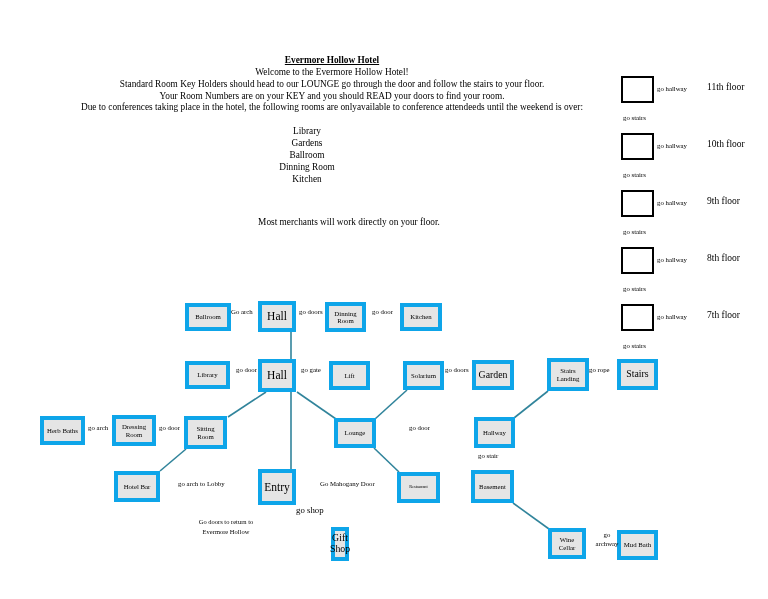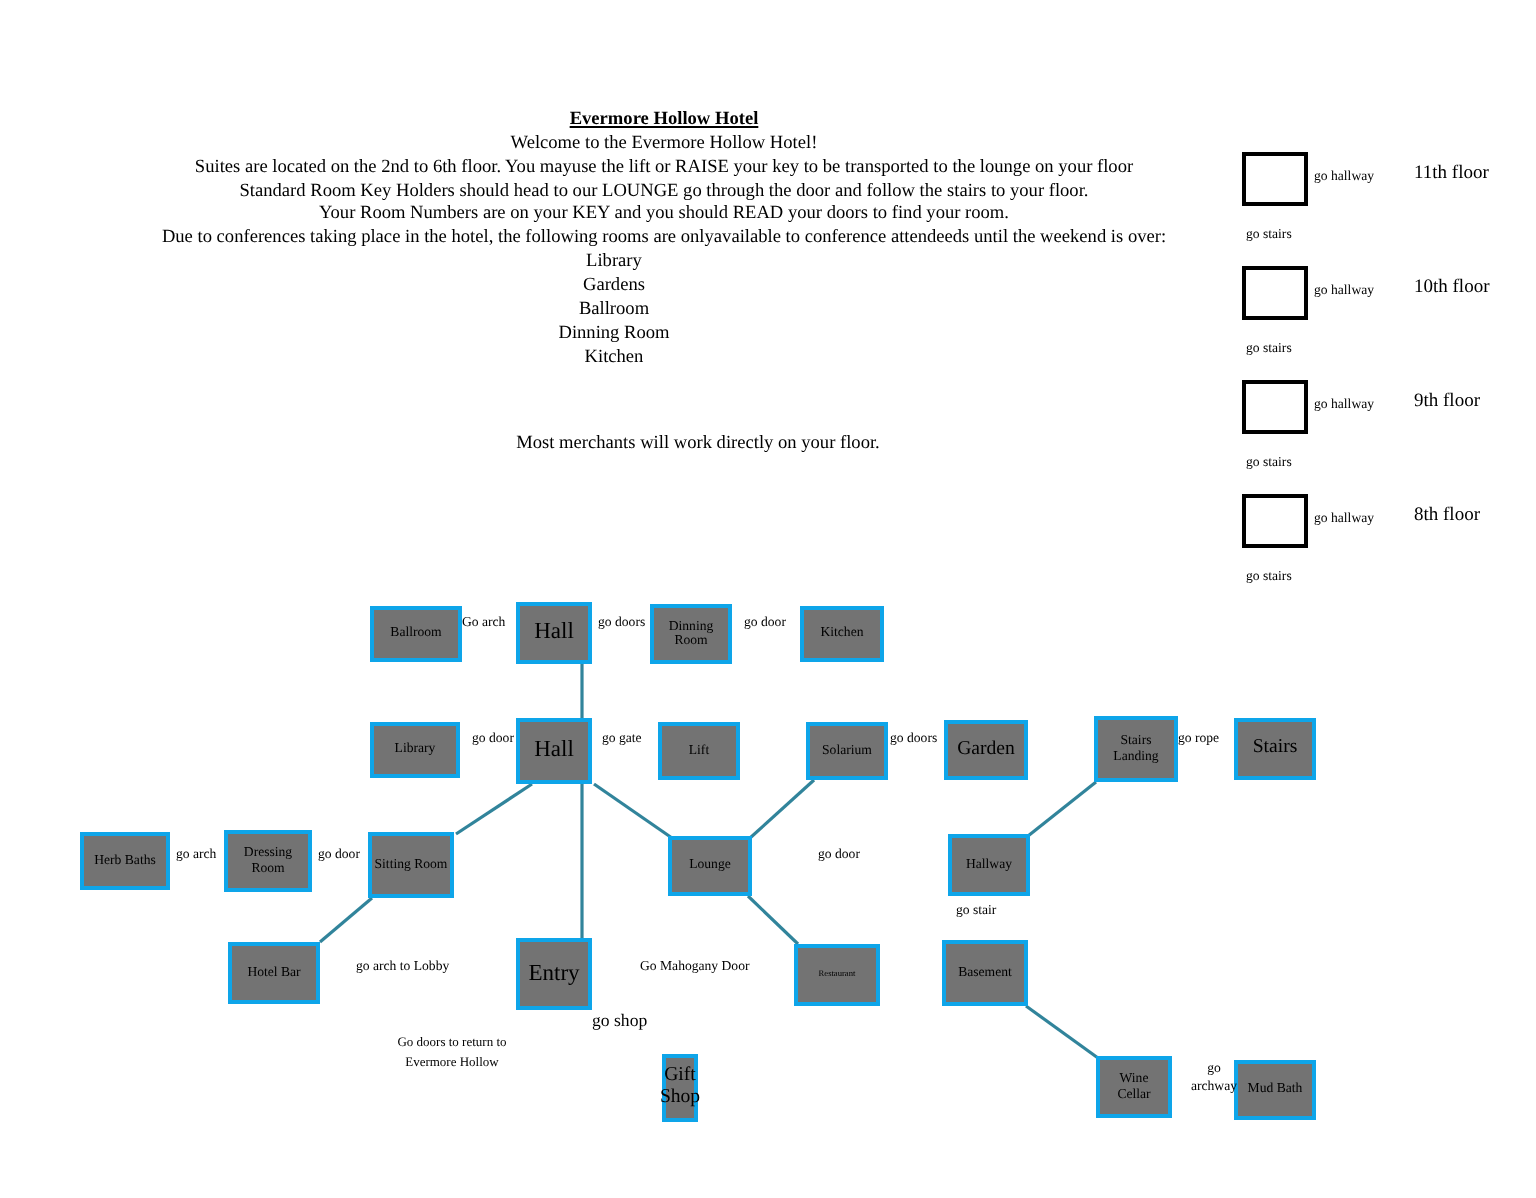--- a/index.html
+++ b/index.html
@@ -13,21 +13,21 @@
   .merchant-block{left:0;top:217px;width:698px;font-size:9.3px;line-height:11.9px;}
   .baths-block{left:0;top:253px;width:700px;font-size:9.3px;line-height:11.9px;}
   
   .floor{position:absolute;left:621px;width:147px;height:57px;}
   .f0{top:76px}.f1{top:133px}.f2{top:190px}.f3{top:247px}.f4{top:304px}
   .floor .fbox{position:absolute;left:0;top:0;width:33px;height:27px;border:2px solid #000;box-sizing:border-box;background:#fff;}
   .floor .fhall{position:absolute;left:36px;top:9px;font-size:6.8px;white-space:nowrap;}
   .floor .fname{position:absolute;left:86px;top:6px;font-size:9.5px;white-space:nowrap;}
   .floor .fstairs{position:absolute;left:2px;top:38px;font-size:6.8px;white-space:nowrap;}
   
-  .room{position:absolute;border:2px solid #0ea5e9;box-sizing:border-box;background:#737373;
+  .room{position:absolute;border:4px solid #0ea5e9;box-sizing:border-box;background:#e5e5e5;
         display:flex;align-items:center;justify-content:center;text-align:center;
         font-size:6.8px;line-height:1.08;padding:1px;}
   .size-md{font-size:9.8px;}
   .size-lg{font-size:11.5px;}
   .size-xs{font-size:4.3px;}
   .r0{left:185px;top:303px;width:46px;height:28px}
   .r1{left:258px;top:301px;width:38px;height:31px}
   .r2{left:325px;top:302px;width:41px;height:30px}
   .r3{left:400px;top:303px;width:42px;height:28px}
   .r4{left:185px;top:361px;width:45px;height:28px}
@@ -70,21 +70,20 @@
   .lines{position:absolute;left:0;top:0;width:768px;height:599px;pointer-events:none;}
 </style>
 </head>
 <body>
 
 <div class="page">
 
   <div class="tblock intro-block">
     <div class="doc-title">Evermore Hollow Hotel</div>
     <div>Welcome to the Evermore Hollow Hotel!</div>
-    <div>Suites are located on the 2nd to 6th floor.  You mayuse the lift or RAISE your key to be transported to the lounge on your floor</div>
     <div>Standard Room Key Holders should head to our LOUNGE go through the door and follow the stairs to your floor.</div>
     <div>Your Room Numbers are on your KEY and you should READ your doors to find your room.</div>
     <div>Due to conferences taking place in the hotel, the following rooms are onlyavailable to conference attendeeds until the weekend is over:</div>
   </div>
 
   <div class="tblock list-block">
     <div>Library</div>
     <div>Gardens</div>
     <div>Ballroom</div>
     <div>Dinning Room</div>
@@ -111,20 +110,26 @@
   <div class="floor f2">
     <div class="fbox"></div>
     <div class="fhall">go hallway</div>
     <div class="fname">9th floor</div>
     <div class="fstairs">go stairs</div>
   </div>
   <div class="floor f3">
     <div class="fbox"></div>
     <div class="fhall">go hallway</div>
     <div class="fname">8th floor</div>
+    <div class="fstairs">go stairs</div>
+  </div>
+  <div class="floor f4">
+    <div class="fbox"></div>
+    <div class="fhall">go hallway</div>
+    <div class="fname">7th floor</div>
     <div class="fstairs">go stairs</div>
   </div>
 
   <svg class="lines" viewBox="0 0 768 599" stroke-width="1.6" fill="none">
     <line x1="291" y1="332" x2="291" y2="359" stroke="#31849B"></line>
     <line x1="266" y1="392" x2="228" y2="417" stroke="#31849B"></line>
     <line x1="291" y1="392" x2="291" y2="469" stroke="#31849B"></line>
     <line x1="297" y1="392" x2="336" y2="419" stroke="#31849B"></line>
     <line x1="407" y1="390" x2="375" y2="419" stroke="#31849B"></line>
     <line x1="374" y1="448" x2="399" y2="472" stroke="#31849B"></line>

